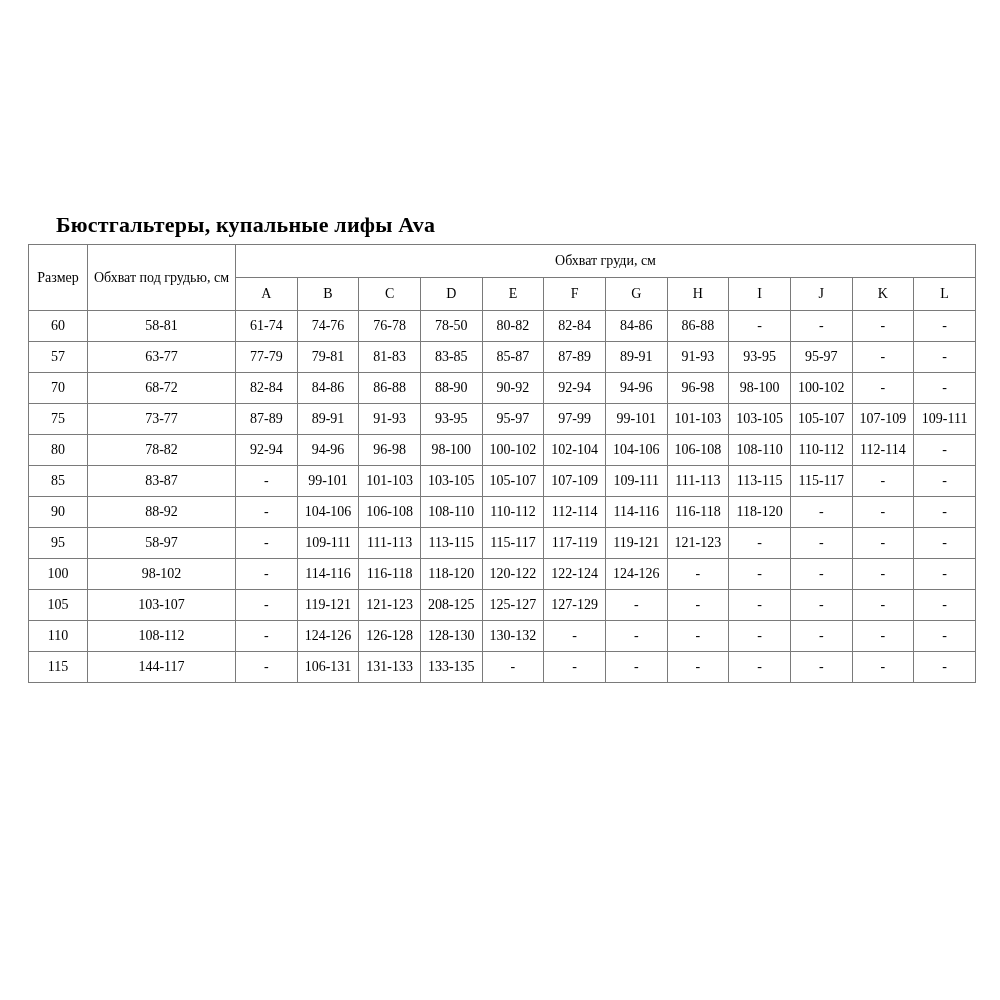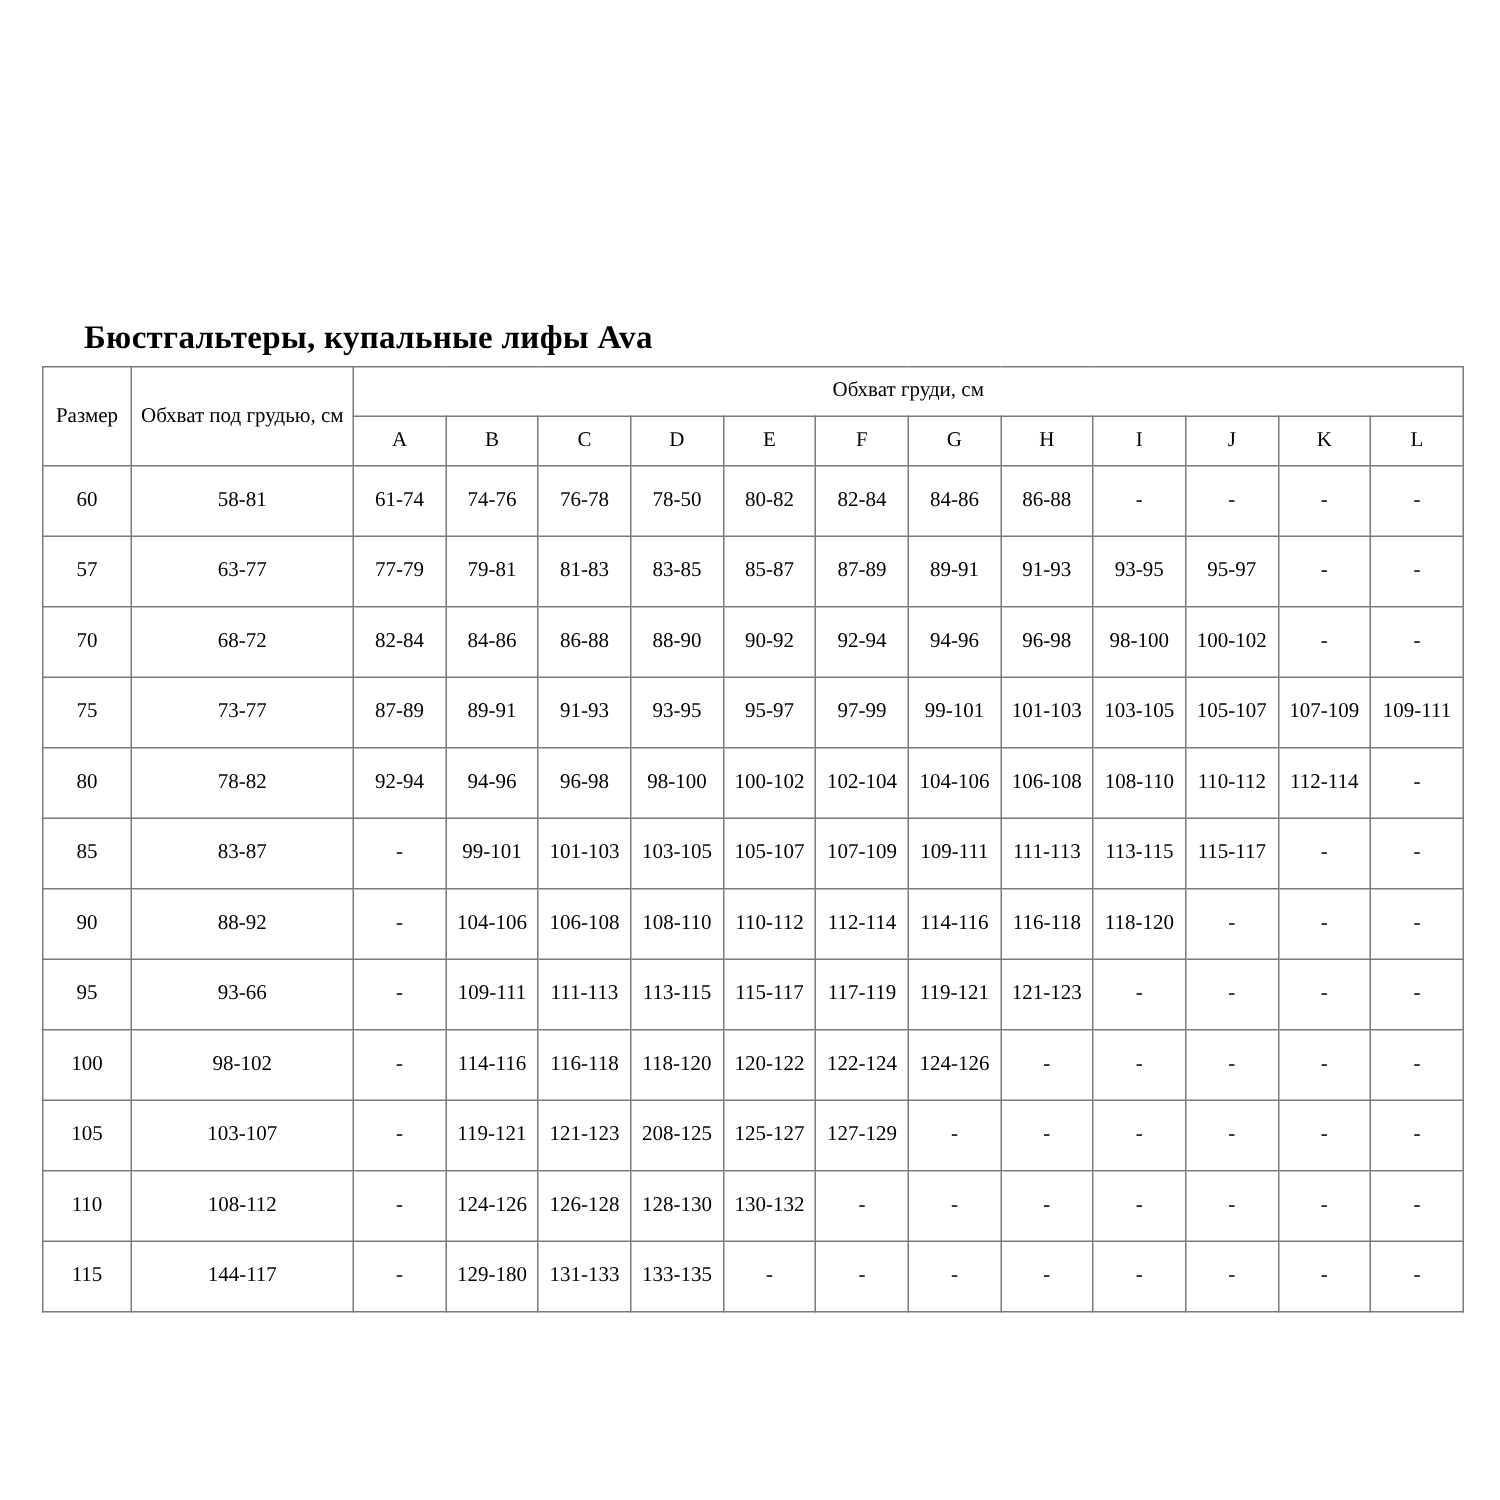--- a/index.html
+++ b/index.html
@@ -34,21 +34,21 @@
   table.size-table td {
     border: 1px solid #7a7a7a;
     text-align: center;
     vertical-align: middle;
     font-weight: normal;
     padding: 0;
     overflow: hidden;
     white-space: nowrap;
   }
   thead tr { height: 33px; }
-  tbody tr { height: 47px; }
+  tbody tr { height: 31px; }
   col.col-size { width: 59px; }
   col.col-underbust { width: 148px; }
 </style>
 </head>
 <body>
 
 <div class="page">
   <h1 class="page-title">Бюстгальтеры, купальные лифы Ava</h1>
 
   <table class="size-table">
@@ -186,21 +186,21 @@
           <td>112-114</td>
           <td>114-116</td>
           <td>116-118</td>
           <td>118-120</td>
           <td>-</td>
           <td>-</td>
           <td>-</td>
         </tr>
         <tr>
           <td>95</td>
-          <td>93-66</td>
+          <td>58-97</td>
           <td>-</td>
           <td>109-111</td>
           <td>111-113</td>
           <td>113-115</td>
           <td>115-117</td>
           <td>117-119</td>
           <td>119-121</td>
           <td>121-123</td>
           <td>-</td>
           <td>-</td>
@@ -252,21 +252,21 @@
           <td>-</td>
           <td>-</td>
           <td>-</td>
           <td>-</td>
           <td>-</td>
         </tr>
         <tr>
           <td>115</td>
           <td>144-117</td>
           <td>-</td>
-          <td>129-180</td>
+          <td>106-131</td>
           <td>131-133</td>
           <td>133-135</td>
           <td>-</td>
           <td>-</td>
           <td>-</td>
           <td>-</td>
           <td>-</td>
           <td>-</td>
           <td>-</td>
           <td>-</td>

